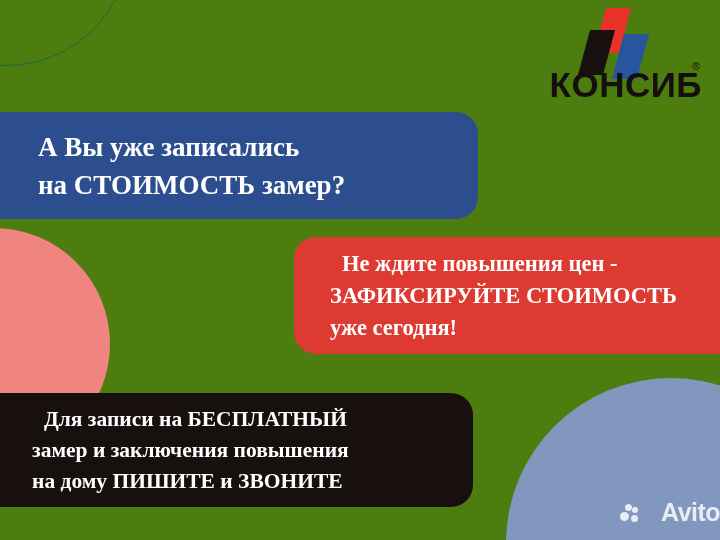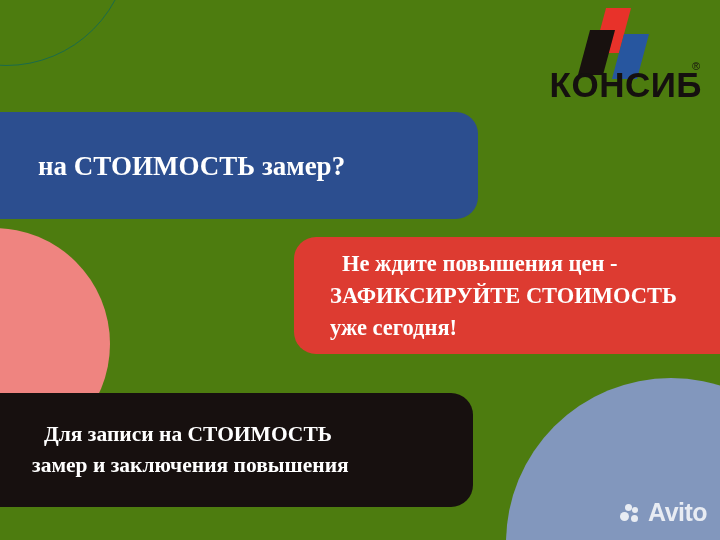--- a/index.html
+++ b/index.html
@@ -151,21 +151,21 @@
   }
   #banner-black .line-1 { padding-left: 12px; }
 
   
   #avito-watermark {
     position: absolute;
     left: 620px;
     top: 500px;
     display: flex;
     align-items: center;
-    gap: 8px;
+    gap: 21px;
     opacity: 0.82;
   }
   #avito-dots {
     position: relative;
     width: 20px;
     height: 20px;
   }
   #avito-dots span {
     position: absolute;
     border-radius: 50%;
@@ -197,32 +197,34 @@
     <div id="logo-mark">
       <div class="para red"></div>
       <div class="para black"></div>
       <div class="para blue"></div>
     </div>
     <div id="logo-wordmark">КОНСИБ</div>
     <div id="logo-reg">®</div>
   </div>
 
   <div class="banner" id="banner-blue">
+    <div class="line line-1">А Вы уже записались</div>
     <div class="line line-2">на СТОИМОСТЬ замер?</div>
   </div>
 
   <div class="banner" id="banner-red">
     <div class="line line-1">Не ждите повышения цен -</div>
     <div class="line line-2">ЗАФИКСИРУЙТЕ СТОИМОСТЬ</div>
     <div class="line line-3">уже сегодня!</div>
   </div>
 
   <div class="banner" id="banner-black">
-    <div class="line line-1">Для записи на СТОИМОСТЬ</div>
+    <div class="line line-1">Для записи на БЕСПЛАТНЫЙ</div>
     <div class="line line-2">замер и заключения повышения</div>
+    <div class="line line-3">на дому ПИШИТЕ и ЗВОНИТЕ</div>
   </div>
 
   <div id="avito-watermark">
     <div id="avito-dots">
       <span class="d1"></span>
       <span class="d2"></span>
       <span class="d3"></span>
       <span class="d4"></span>
     </div>
     <div id="avito-text">Avito</div>

